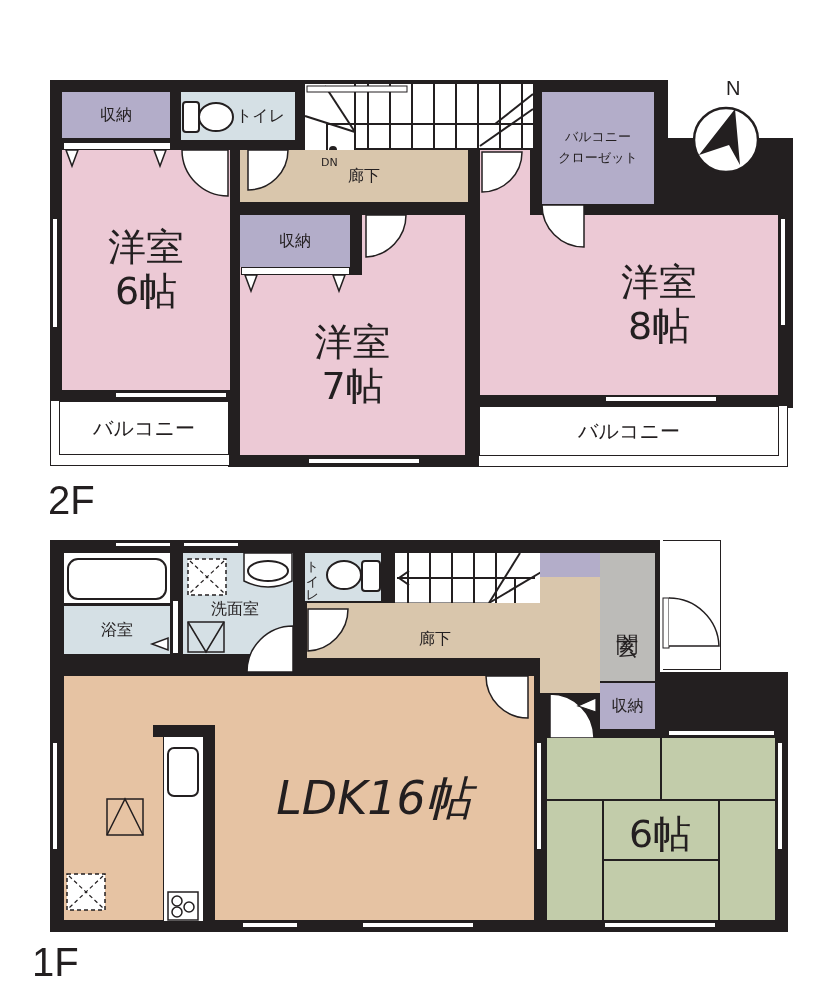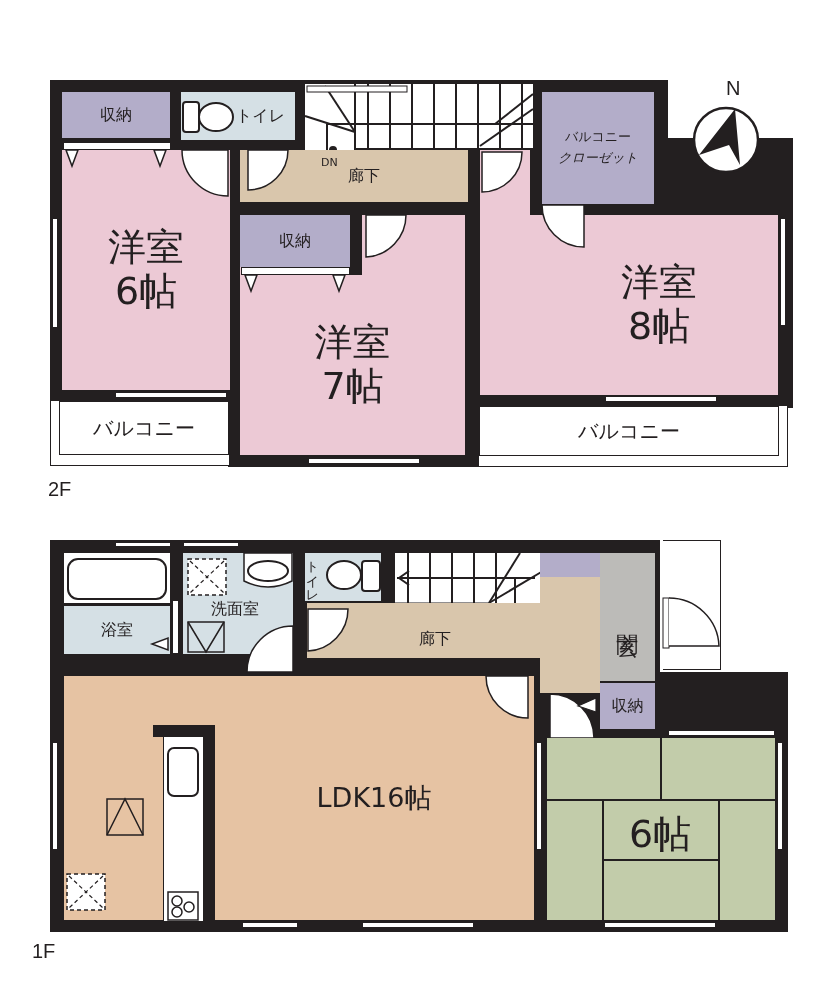--- a/index.html
+++ b/index.html
@@ -13,21 +13,21 @@
   .blue { background:#d5e0e5; }
   .tan { background:#d9c6ac; }
   .ldk { background:#e6c3a3; }
   .green { background:#c2ccaa; }
   .gray { background:#bcbbb8; }
   .white { background:#ffffff; }
   .lbl-big { font-size:38px; }
   .lbl-mid { font-size:20px; }
   .lbl-sm { font-size:16px; }
   .lbl-xs { font-size:13px; }
-  .floor-lbl { font-family:"Liberation Sans", sans-serif; font-size:20px; }
+  .floor-lbl { font-family:"Liberation Sans", sans-serif; font-size:40px; }
   .win { background:#ffffff; border:1px solid #231f20; }
   .stairs { background:#ffffff;
     background-image: repeating-linear-gradient(90deg, #231f20 0 2px, transparent 2px 22px); }
   svg { position:absolute; overflow:visible; }
 </style>
 </head>
 <body>
 
 <div class="abs" style="left:0;top:0;width:827px;height:480px;">
 
@@ -60,21 +60,21 @@
     <circle cx="28" cy="66" r="4" fill="#231f20"></circle>
   </svg>
 
   <div class="abs room tan" style="left:240px;top:150px;width:228px;height:52px;">
     <span class="lbl-sm" style="margin-left:20px;">廊下</span>
   </div>
   <span class="abs lbl-xs" style="left:321px;top:156px;font-size:11px;">DN</span>
 
   <div class="abs room purple" style="left:542px;top:92px;width:112px;height:112px;">
     <span class="lbl-xs">バルコニー</span>
-    <span class="lbl-xs" style="margin-top:6px;font-style:italic;">クローゼット</span>
+    <span class="lbl-xs" style="margin-top:6px;">クローゼット</span>
   </div>
 
   <div class="abs room pink" style="left:62px;top:150px;width:168px;height:240px;">
     <span class="lbl-big">洋室</span>
     <span class="lbl-big">6帖</span>
   </div>
   <div class="abs win" style="left:63px;top:142px;width:108px;height:8px;"></div>
   <svg style="left:62px;top:150px;" width="110" height="20">
     <polygon points="4,0 16,0 10,16" fill="#fff" stroke="#231f20" stroke-width="1.5"></polygon>
     <polygon points="92,0 104,0 98,16" fill="#fff" stroke="#231f20" stroke-width="1.5"></polygon>
@@ -226,21 +226,21 @@
   <div class="abs room purple" style="left:600px;top:163px;width:55px;height:46px;">
     <span class="lbl-sm">収納</span>
   </div>
   <svg style="left:548px;top:168px;" width="52" height="52">
     <path d="M2 6 L2 50 L46 50 A 44 44 0 0 0 2 6 Z" fill="#fff" stroke="#231f20" stroke-width="1.5"></path>
     <polygon points="48,10 48,24 30,18" fill="#fff" stroke="#231f20" stroke-width="1.2"></polygon>
   </svg>
   <div class="abs win" style="left:668px;top:210px;width:107px;height:6px;"></div>
 
   <div class="abs room ldk" style="left:64px;top:156px;width:470px;height:244px;padding-left:150px;">
-    <span class="lbl-big" style="font-size:27px;">LDK16帖</span>
+    <span class="lbl-big" style="font-size:46px;font-style:italic;">LDK16帖</span>
   </div>
   <svg style="left:486px;top:156px;" width="46" height="46">
     <path d="M42 0 L42 42 A 42 42 0 0 1 0 0 Z" fill="#fff" stroke="#231f20" stroke-width="1.5"></path>
   </svg>
 
   <div class="abs wall" style="left:153px;top:205px;width:62px;height:12px;"></div>
   <div class="abs wall" style="left:203px;top:205px;width:12px;height:196px;"></div>
   <div class="abs white" style="left:163px;top:217px;width:40px;height:184px;border-left:1px solid #231f20;"></div>
   <svg style="left:166px;top:226px;" width="34" height="54">
     <rect x="2" y="2" width="30" height="48" rx="6" fill="#fff" stroke="#231f20" stroke-width="2"></rect>

